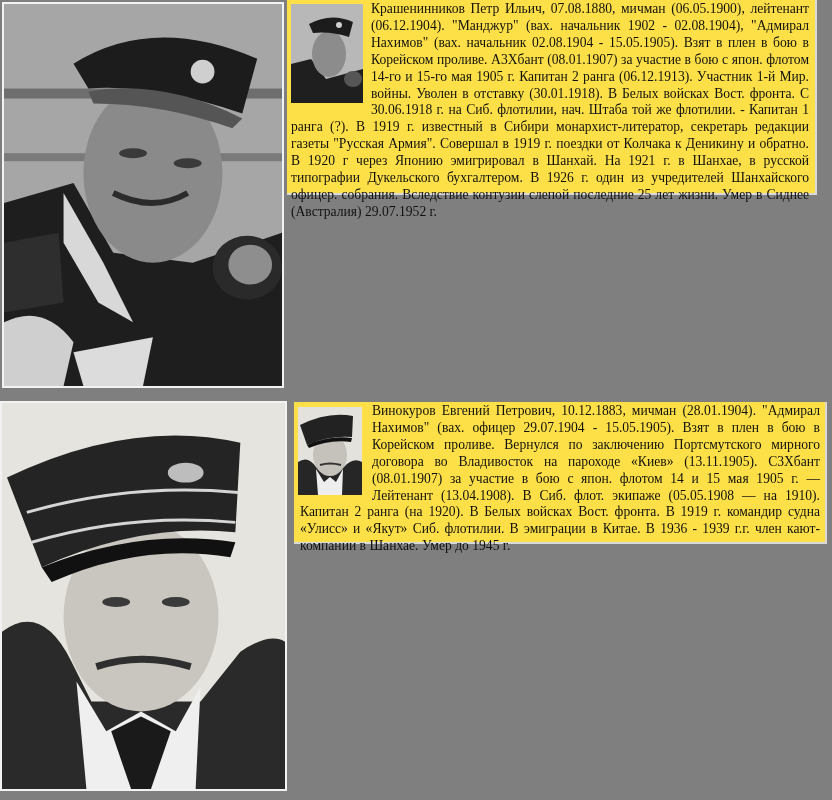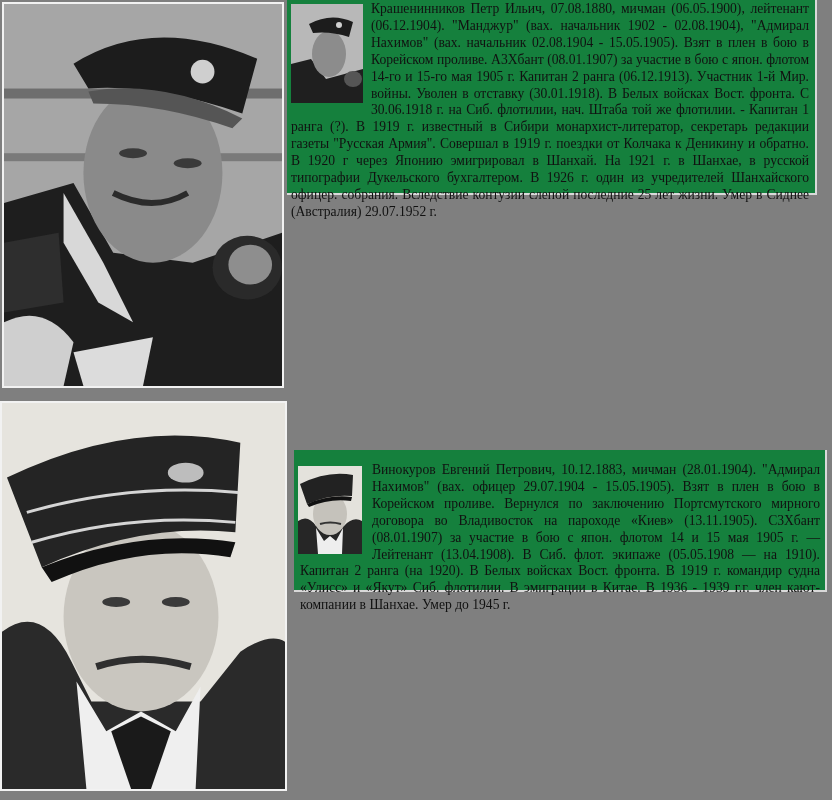--- a/index.html
+++ b/index.html
@@ -14,31 +14,31 @@
       border: 2px solid #f2f2f2;
       box-sizing: border-box;
       overflow: hidden;
     }
     .photo svg { display: block; width: 100%; height: 100%; }
     #photo1 { left: 2px; top: 2px; width: 282px; height: 386px; background: #9a9a9a; }
     #photo2 { left: 0px; top: 401px; width: 287px; height: 390px; background: #e8e6e0; }
 
     .bio {
       position: absolute;
-      background: #15803d;
+      background: #fde047;
       box-sizing: border-box;
       color: #111;
       font-size: 13.6px;
       line-height: 16.9px;
       text-align: justify;
       border-right: 2px solid #d9d9d9;
       border-bottom: 2px solid #d9d9d9;
     }
     #bio1 { left: 287px; top: 0px; width: 530px; height: 195px; padding: 1px 6px 0 4px; }
-    #bio2 { left: 294px; top: 402px; width: 533px; height: 142px; padding: 12px 5px 0 6px; margin-top: 48px; }
+    #bio2 { left: 294px; top: 402px; width: 533px; height: 142px; padding: 1px 5px 0 6px; }
 
     .thumb {
       float: left;
       margin: 3px 8px 2px 0;
       overflow: hidden;
     }
     .thumb svg { display: block; width: 100%; height: 100%; }
     #thumb1 { width: 72px; height: 99px; margin-top: 3px; margin-left: 0; }
     #thumb2 { width: 64px; height: 88px; margin-top: 4px; margin-left: -2px; margin-right: 10px; }
     .bio p { margin: 0; }

